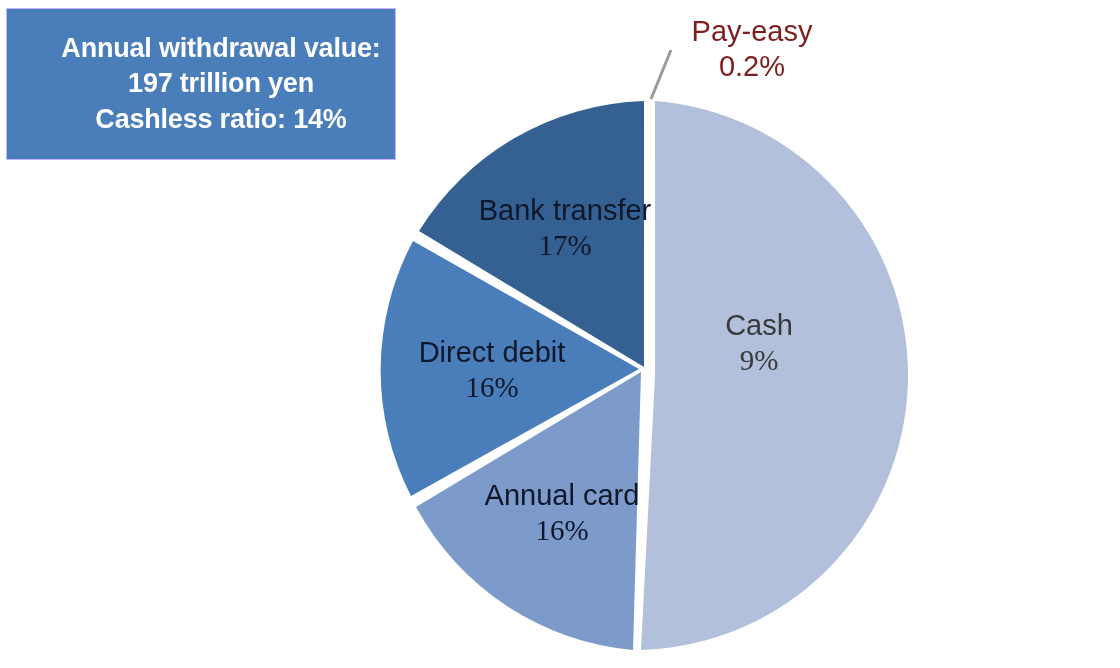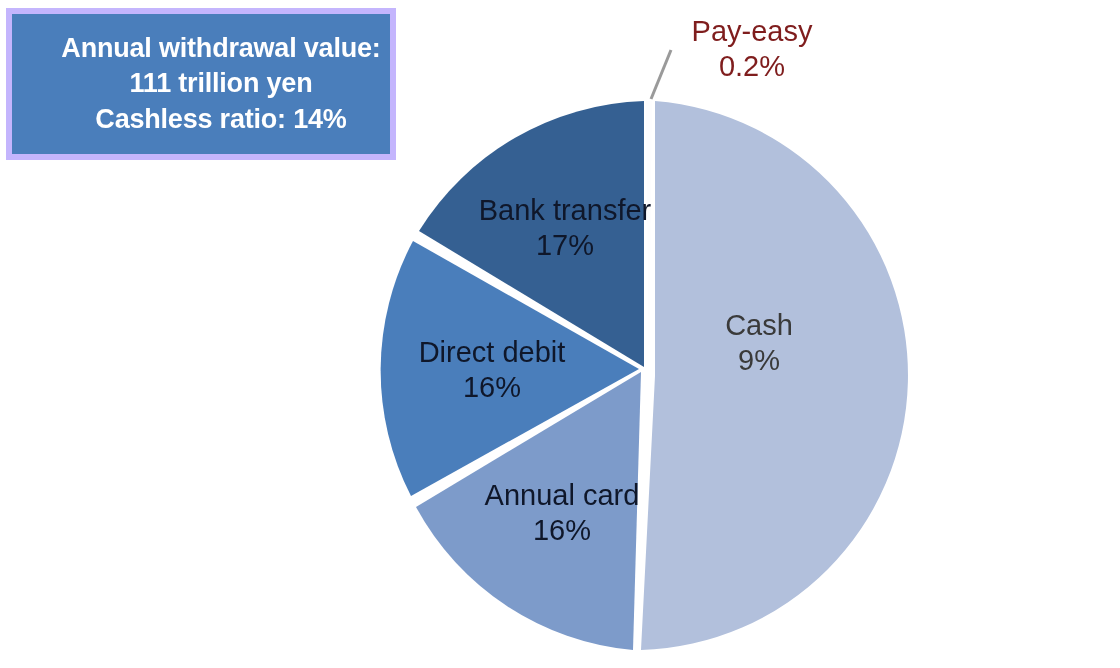--- a/index.html
+++ b/index.html
@@ -16,21 +16,21 @@
   }
 
   
   #callout-box {
     position: absolute;
     left: 6px;
     top: 8px;
     width: 390px;
     height: 152px;
     background: #4A7EBB;
-    border: 6px solid #c4b5fd;
+    border: 1px solid #c4b5fd;
     box-sizing: border-box;
     display: flex;
     flex-direction: column;
     align-items: center;
     justify-content: center;
     color: #FFFFFF;
     font-weight: bold;
     font-size: 27px;
     line-height: 1.32;
     text-align: center;
@@ -57,21 +57,21 @@
   .slice-label {
     position: absolute;
     text-align: center;
     font-size: 29px;
     font-weight: normal;
     line-height: 1.22;
     white-space: nowrap;
     pointer-events: none;
   }
   .slice-label .name { display: block; }
-  .slice-label .pct  { display: block; }
+  .slice-label .pct  { display: block; font-family: Liberation Serif, serif; }
 
   .label-light { color: #0f172a; }
   .label-dark  { color: #3A3A3A; }
 
   #label-cash          { left: 674px; top: 308px; width: 170px; }
   #label-bank-transfer { left: 455px; top: 193px; width: 220px; }
   #label-direct-debit  { left: 382px; top: 335px; width: 220px; }
   #label-credit-card   { left: 452px; top: 478px; width: 220px; }
 
   #label-pay-easy {
@@ -87,21 +87,21 @@
     pointer-events: none;
   }
   #label-pay-easy .name { display: block; }
   #label-pay-easy .pct  { display: block; }
 </style>
 </head>
 <body>
 
 <div id="callout-box">
   <span class="line">Annual withdrawal value:</span>
-  <span class="line">111 trillion yen</span>
+  <span class="line">197 trillion yen</span>
   <span class="line">Cashless ratio: 14%</span>
 </div>
 
 <div id="pie-chart">
 
   <svg id="pie-svg" width="1120" height="668" viewBox="0 0 1120 668">
 
     <path fill="#B2C0DC" d="M 655 101
              A 275 275 0 0 1 641 650
              L 655 376

